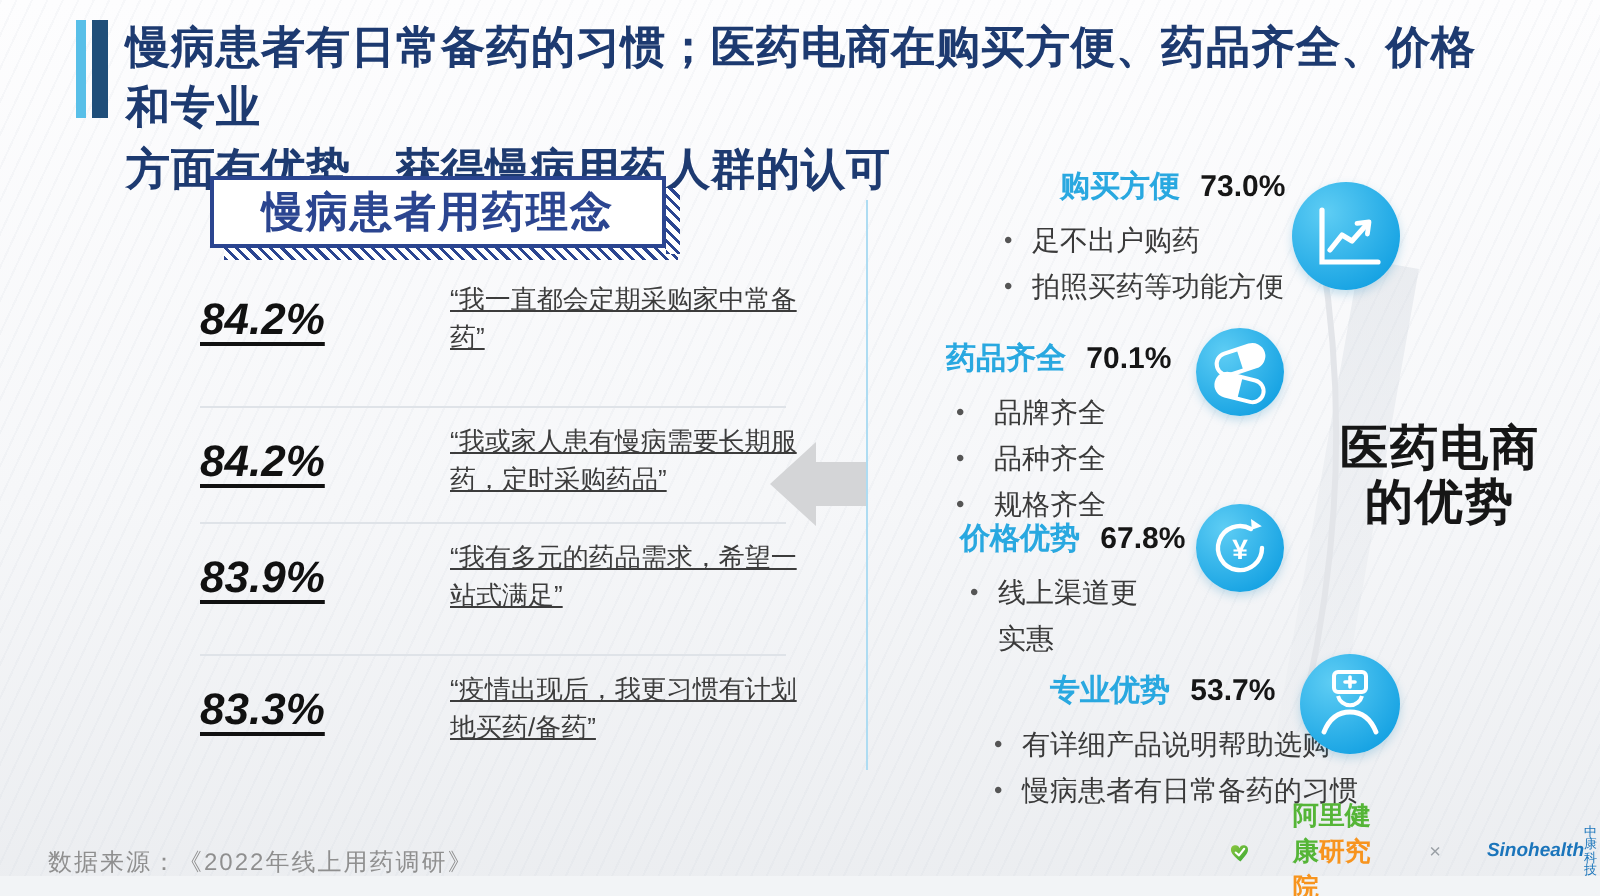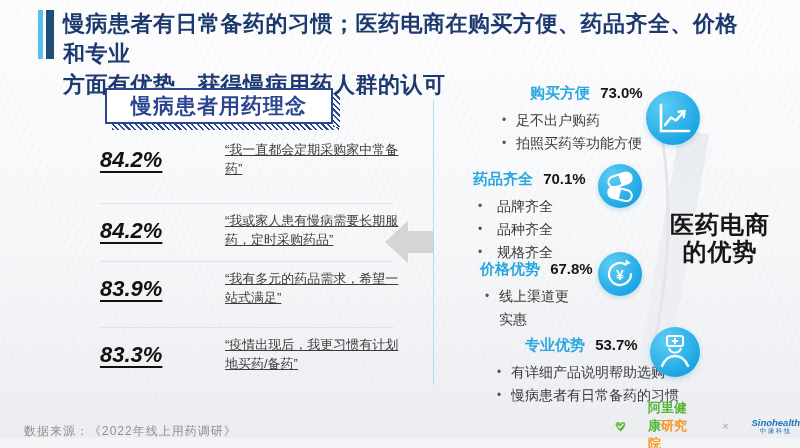--- a/index.html
+++ b/index.html
@@ -65,21 +65,21 @@
 
   .adv-label { position:absolute; left:668px; top:211px; width:104px; text-align:center;
       font-size:24px; font-weight:bold; color:#161616; line-height:27px; letter-spacing:1px; }
 
   
   .source { position:absolute; left:24px; top:423px; font-size:12px; color:#8f8f8f; letter-spacing:1px; }
   .logos { position:absolute; left:615px; top:414px; height:24px; display:flex; align-items:center; gap:21px; }
   .ali-text { font-size:13px; font-weight:bold; }
   .ali-green { color:#55b537; } .ali-orange { color:#f7941e; }
   .logo-x { font-size:10px; color:#9aa0a6; margin:0 2px; }
-  .sino { display:flex; flex-direction:column; align-items:center; line-height:1; }
+  .sino { display:flex; flex-direction:row; align-items:center; line-height:1; }
   .sino-name { font-size:9.5px; font-weight:bold; font-style:italic; color:#1b75bb; }
   .sino-sub { font-size:6.5px; color:#1b75bb; letter-spacing:1.5px; margin-top:1px; }
 </style>
 </head>
 <body>
 
 <div class="slide">
   <div class="bottom-band"></div>
 
   <div class="bar-light"></div>

